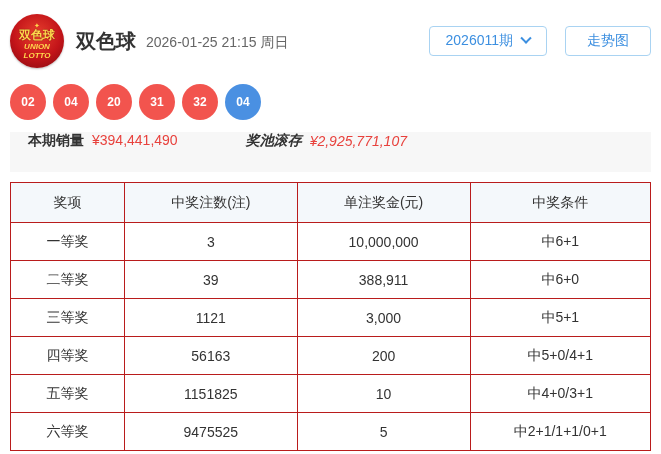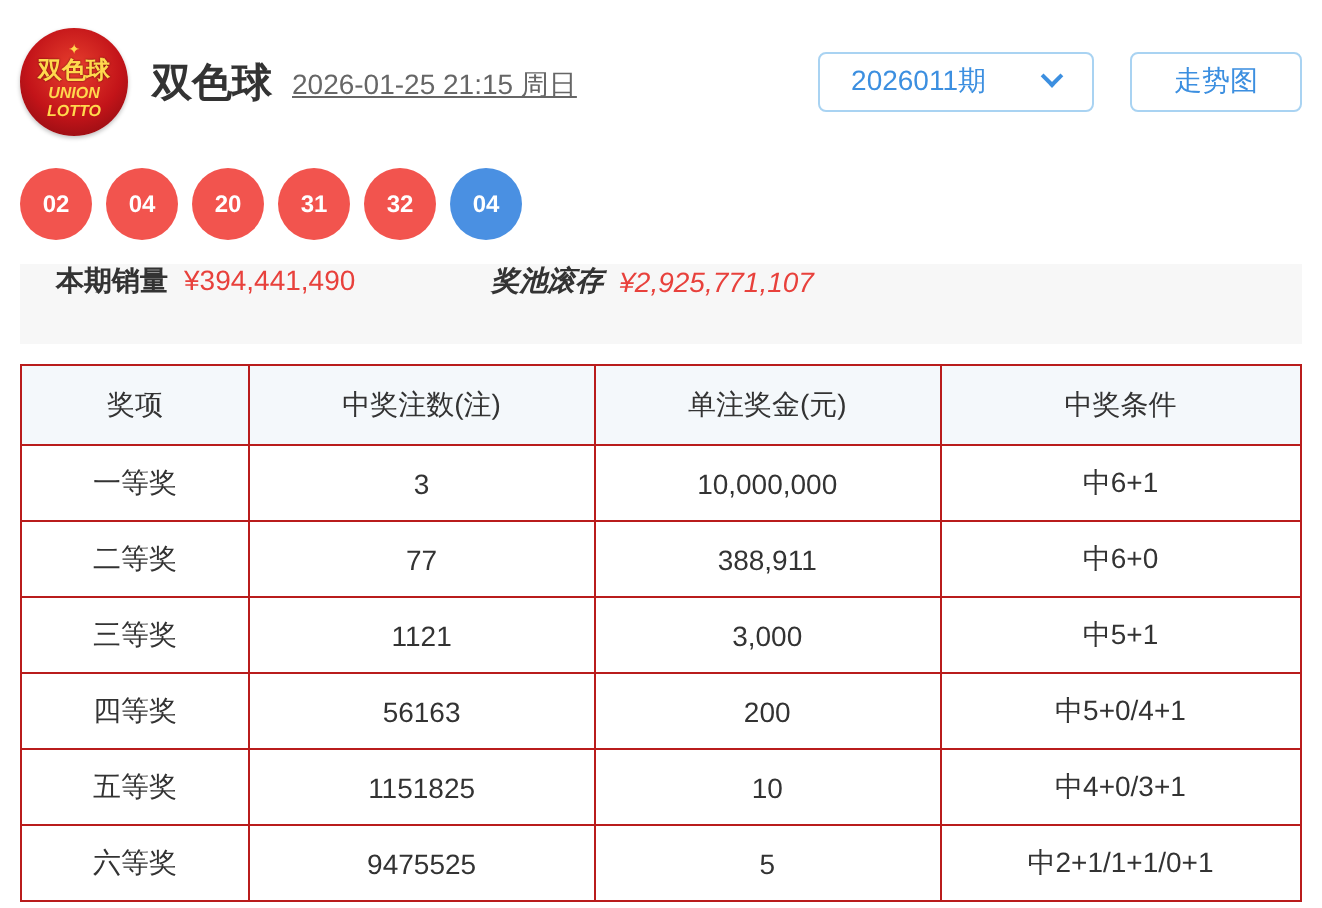--- a/index.html
+++ b/index.html
@@ -19,31 +19,31 @@
     background: radial-gradient(circle at 50% 38%, #e8402e 0%, #c31419 55%, #7e0a10 100%);
     display: flex; flex-direction: column; align-items: center; justify-content: center;
     color: #ffd84d; flex: 0 0 auto;
     box-shadow: 0 1px 2px rgba(0,0,0,.25);
   }
   .logo .lg-mark { font-size: 7px; line-height: 7px; color: #ffd84d; }
   .logo .lg-cn { font-size: 12px; font-weight: bold; line-height: 13px; letter-spacing: 0; text-shadow: 0 0 1px #5a0606; }
   .logo .lg-en1 { font-size: 8px; font-weight: bold; font-style: italic; line-height: 9px; }
   .logo .lg-en2 { font-size: 8px; font-weight: bold; font-style: italic; line-height: 9px; }
   .title { font-size: 20px; font-weight: bold; color: #333; margin-left: 12px; }
-  .datetime { font-size: 14px; color: #666; margin-left: 10px; margin-top: 3px; text-decoration: underline; }
+  .datetime { font-size: 14px; color: #666; margin-left: 10px; margin-top: 3px; }
   .header-actions { margin-left: auto; display: flex; align-items: center; gap: 18px; }
   .btn {
     height: 30px; background: #fff;
     border: 1px solid #a9d3f2; border-radius: 4px;
     color: #3c8fe0; font-size: 14px;
     display: flex; align-items: center; justify-content: center;
     padding: 0 16px; cursor: pointer;
     font-family: "Liberation Sans", sans-serif;
   }
-  .btn.issue { min-width: 118px; gap: 20px; }
+  .btn.issue { min-width: 118px; }
   .btn.trend { min-width: 86px; }
   .chevron {
     display: inline-block; width: 8px; height: 8px;
     border-right: 2px solid #3c8fe0; border-bottom: 2px solid #3c8fe0;
     transform: rotate(45deg) translate(-2px,-2px);
     margin-left: 9px;
   }
 
   
   .balls { display: flex; gap: 7px; margin-top: 14px; }
@@ -141,21 +141,21 @@
     </thead>
     <tbody>
         <tr>
           <td>一等奖</td>
           <td>3</td>
           <td>10,000,000</td>
           <td>中6+1</td>
         </tr>
         <tr>
           <td>二等奖</td>
-          <td>77</td>
+          <td>39</td>
           <td>388,911</td>
           <td>中6+0</td>
         </tr>
         <tr>
           <td>三等奖</td>
           <td>1121</td>
           <td>3,000</td>
           <td>中5+1</td>
         </tr>
         <tr>

